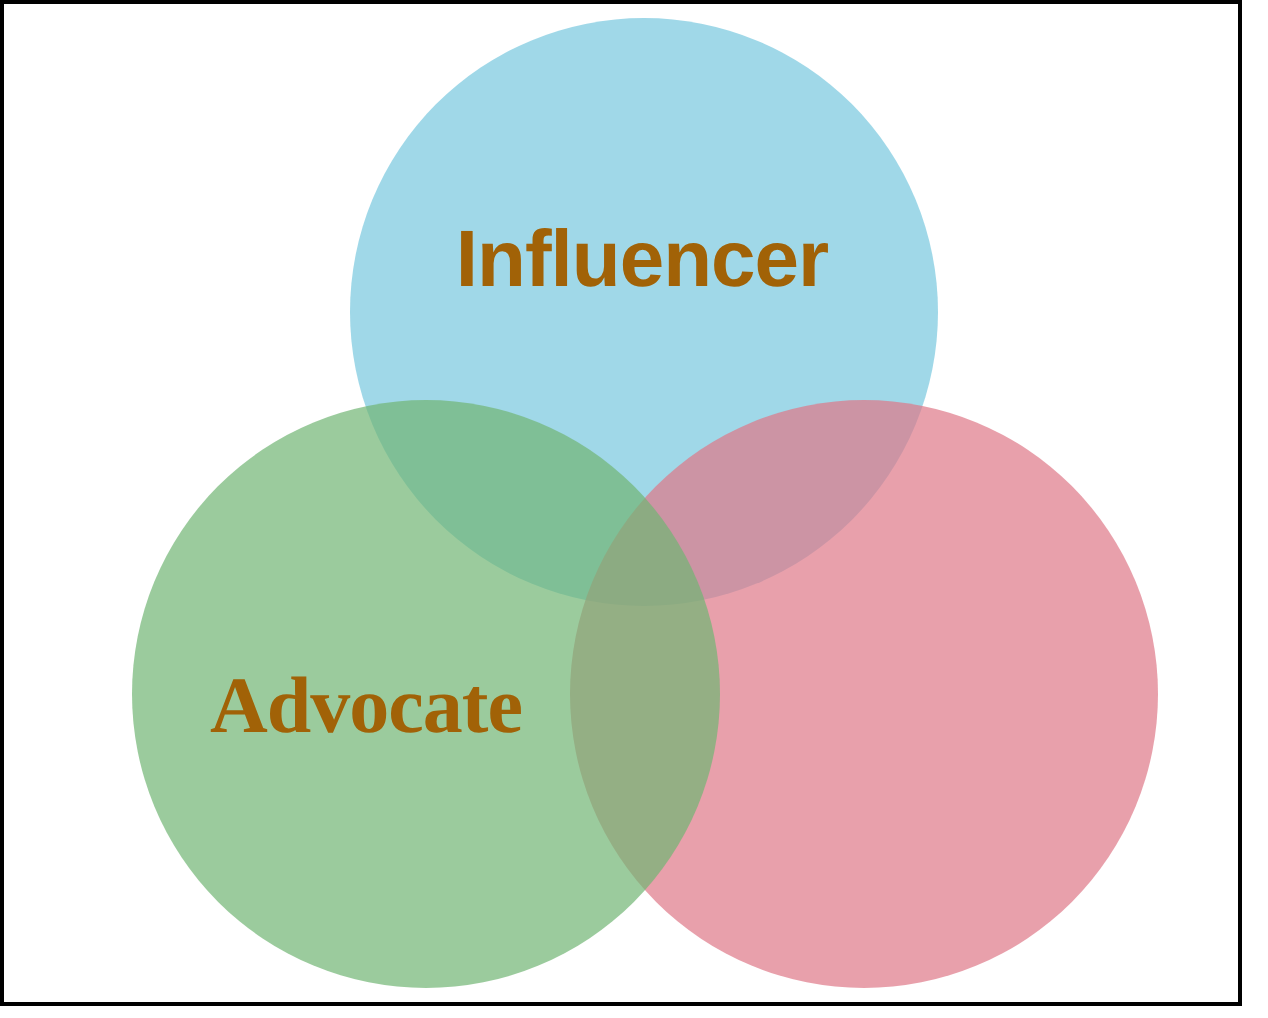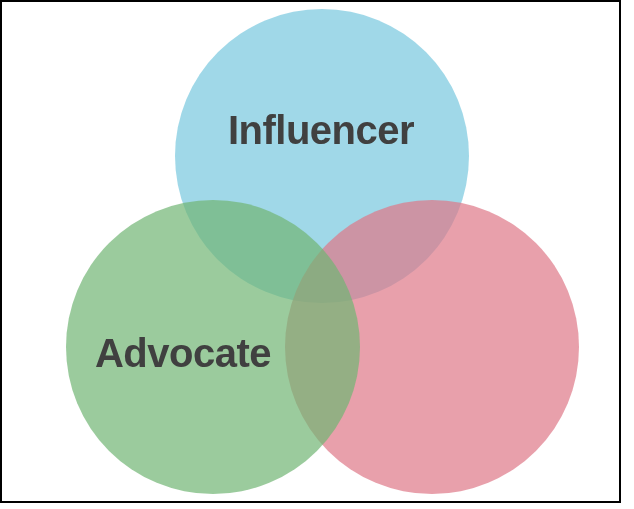--- a/index.html
+++ b/index.html
@@ -29,26 +29,26 @@
     position: absolute;
     left: 0;
     top: 0;
   }
   .venn-label {
     position: absolute;
     transform: translate(-50%, -50%);
     font-size: 40px;
     font-weight: 700;
     letter-spacing: -0.5px;
-    color: #404040;
+    color: #a16207;
     white-space: nowrap;
     line-height: 1;
   }
   .label-influencer { left: 321px; top: 130px; }
-  .label-advocate   { left: 183px; top: 353px; }
+  .label-advocate   { left: 183px; top: 353px; font-family: Liberation Serif, serif; }
   .label-friends    { left: 463px; top: 353px; }
 </style>
 </head>
 <body>
 
 <div class="canvas">
 
   <svg class="venn-svg" width="634" height="509" viewBox="0 0 634 509">
 
     <circle cx="322" cy="156" r="147" fill-opacity="0.7" fill="#77C7DE"></circle>

